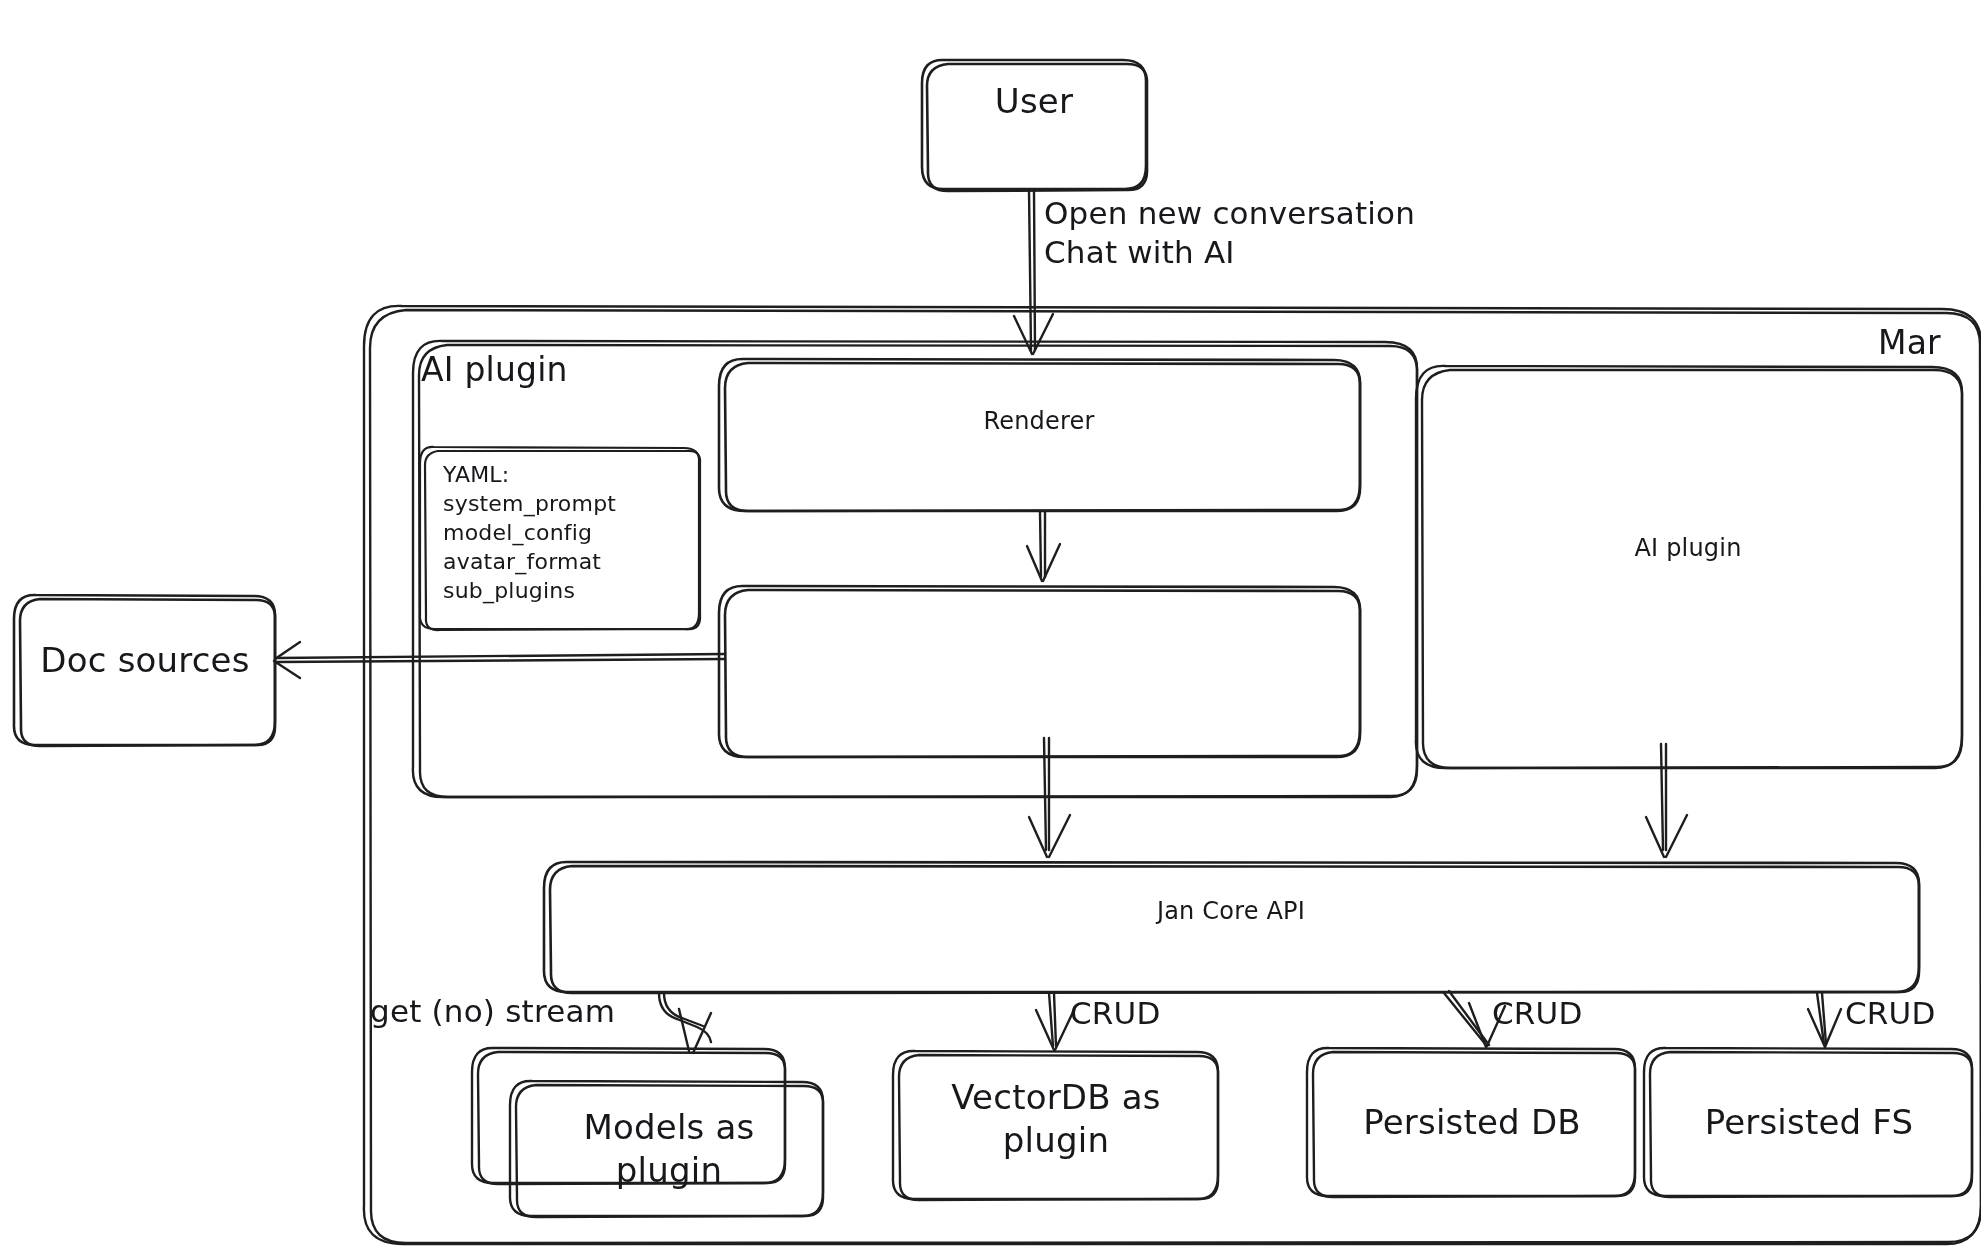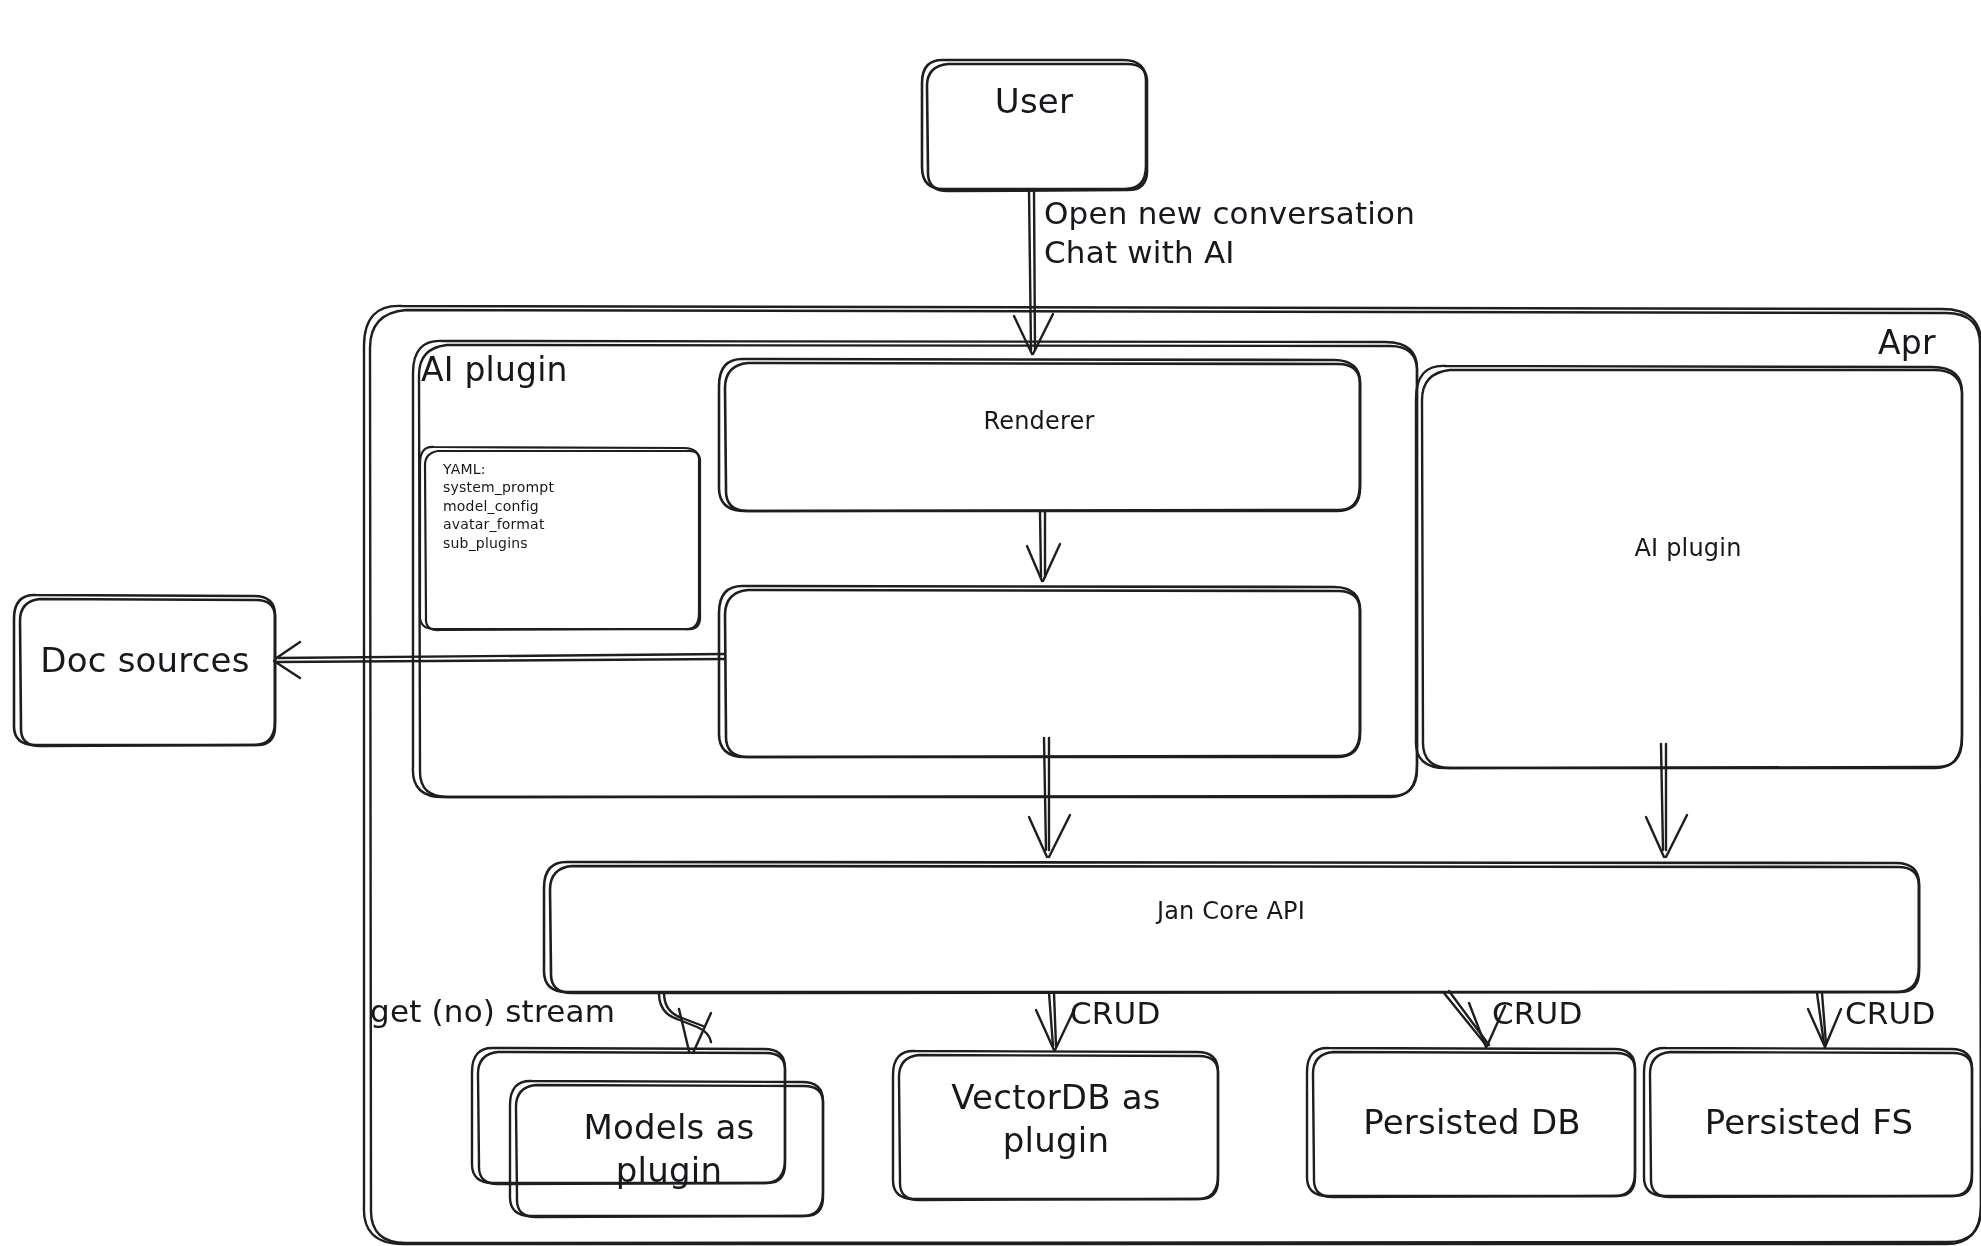--- a/index.html
+++ b/index.html
@@ -5,21 +5,21 @@
   html,body{margin:0;padding:0;background:#ffffff;}
   body{width:1981px;height:1246px;overflow:hidden;font-family:"DejaVu Sans",sans-serif;}
   #stage{position:relative;width:1981px;height:1246px;background:#fff;margin-top:38px;}
   svg#sketch{position:absolute;top:0;left:0;width:1981px;height:1246px;}
   .lbl{position:absolute;color:#16181c;font-family:"DejaVu Sans",sans-serif;
        white-space:pre;line-height:1.25;letter-spacing:.2px;}
   .node-label{font-size:34px;text-align:center;}
   .big{font-size:24px;}
   .edge-label{font-size:31px;}
   .container-label{font-size:33px;}
-  .yaml-label{font-size:14px;line-height:1.32;}
+  .yaml-label{font-size:22px;line-height:1.32;}
   .ctr{transform:translateX(-50%);}
 </style>
 </head>
 <body>
 
 <div id="stage">
 
   <svg id="sketch" viewBox="0 0 1981 1246" xmlns="http://www.w3.org/2000/svg">
     <g fill="none" stroke="#1e1e1e" stroke-linecap="round" stroke-linejoin="round">
 
@@ -159,21 +159,21 @@
     </g>
   </svg>
 
   <div class="lbl node-label ctr" style="left:1034px;top:42px;width:260px;">User</div>
 
   <div class="lbl edge-label" style="left:1044px;top:156px;"><span>Open new conversation
 Chat with AI</span></div>
 
   <div class="lbl container-label" style="left:421px;top:311px;">AI plugin</div>
 
-  <div class="lbl container-label" style="left:1878px;top:284px;">Apr</div>
+  <div class="lbl container-label" style="left:1878px;top:284px;">Mar</div>
 
   <div class="lbl yaml-label" style="left:443px;top:422px;width:250px;">YAML:
 system_prompt
 model_config
 avatar_format
 sub_plugins</div>
 
   <div class="lbl node-label big ctr" style="left:1039px;top:368px;width:400px;">Renderer</div>
 
 

